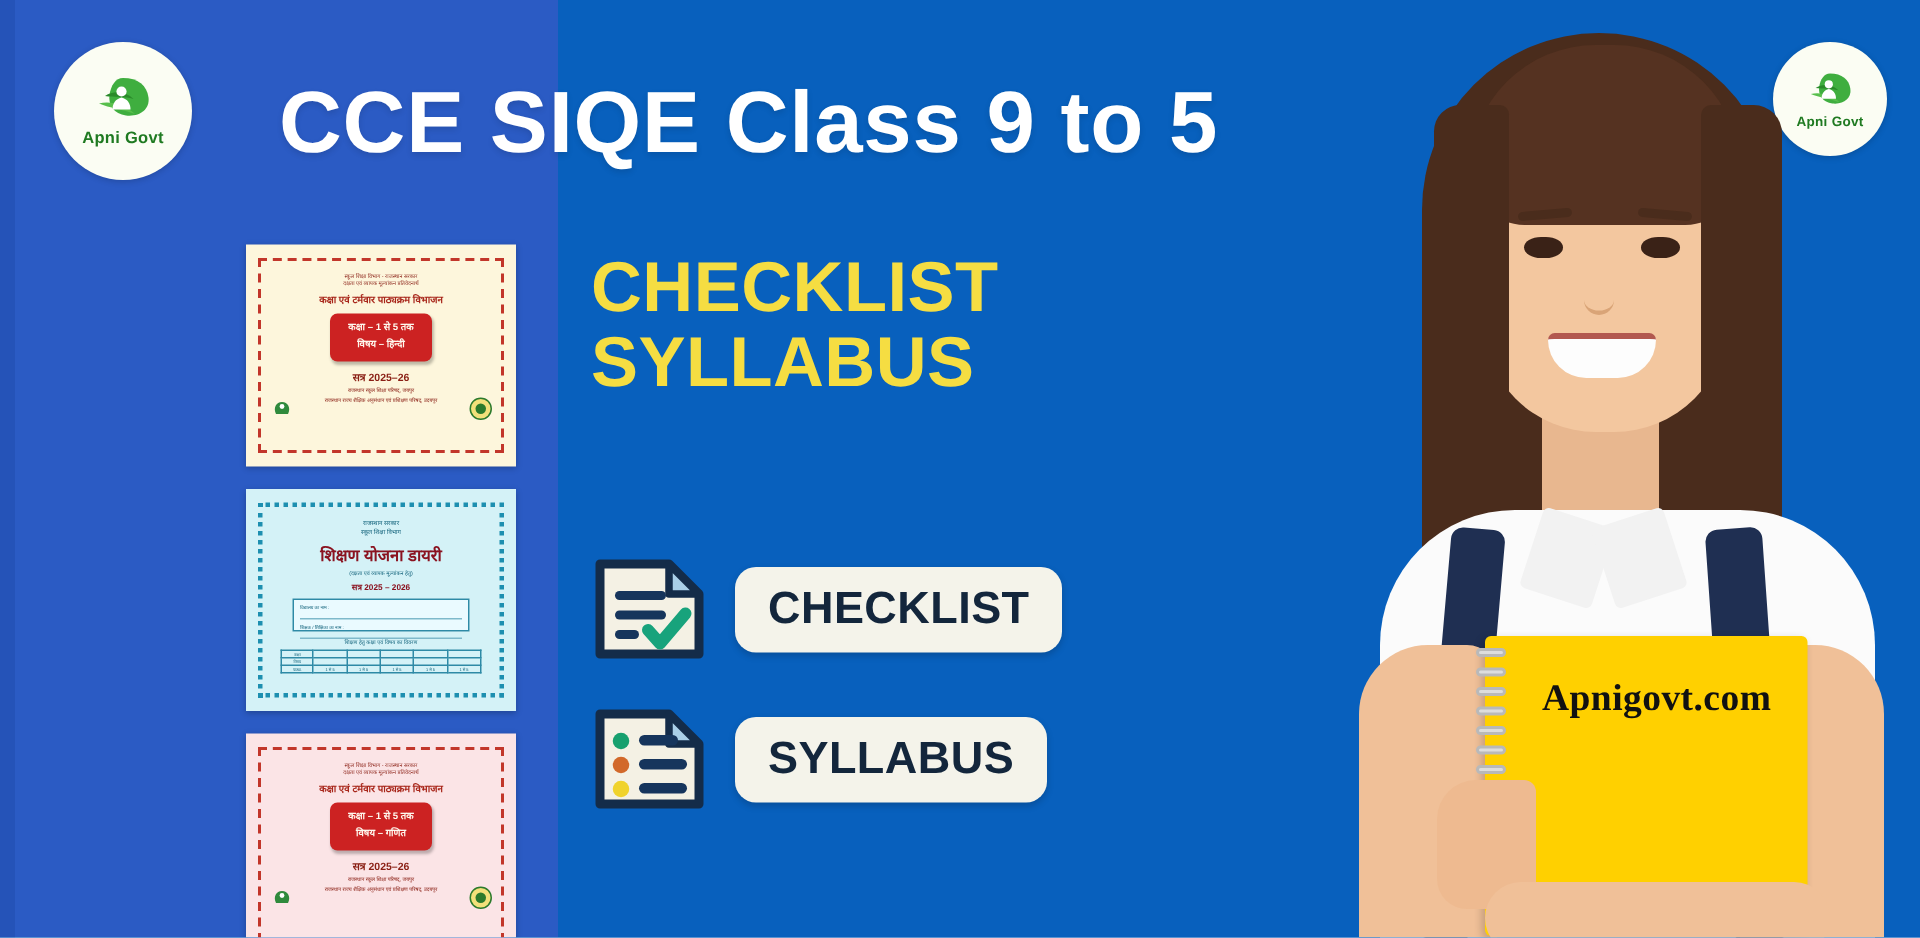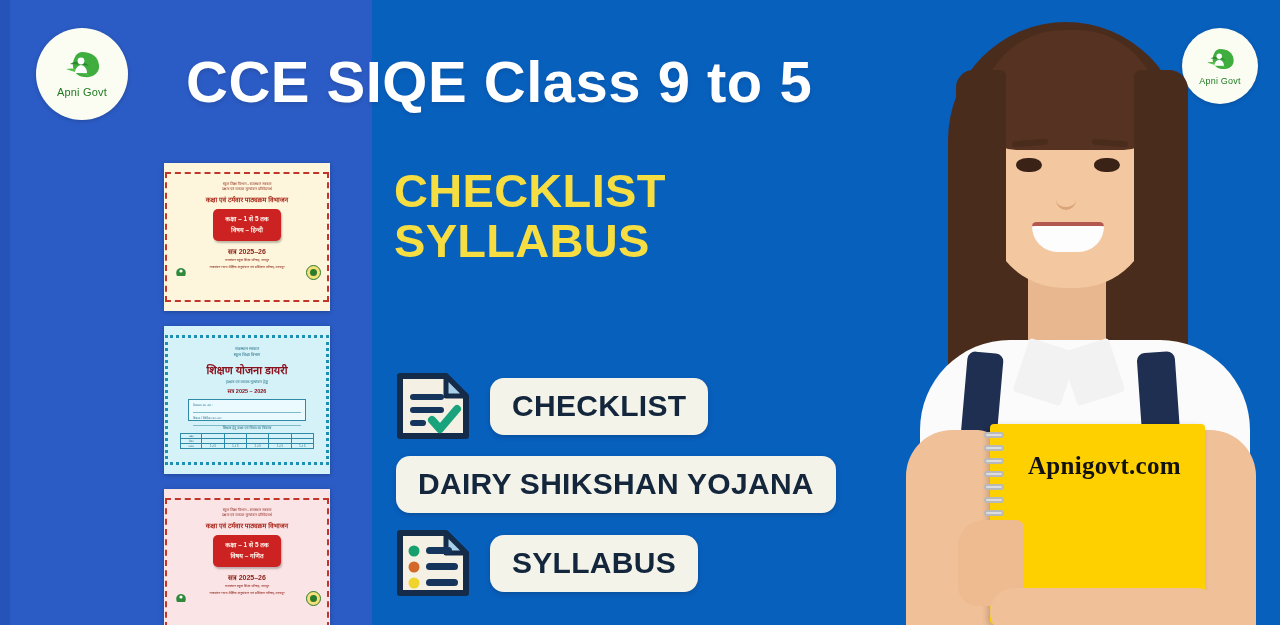--- a/index.html
+++ b/index.html
@@ -34,21 +34,21 @@
     border-radius:50%;
     background:#fbfdf3;
     display:flex; flex-direction:column;
     align-items:center; justify-content:center;
     box-shadow:0 1px 4px rgba(0,0,0,.18);
   }
   .logo-left  { left:36px;  top:28px; width:92px; height:92px; }
   .logo-right { left:1182px; top:28px; width:76px; height:76px; }
   .logo-mark { display:block; }
   .logo-text {
-    color:#1f7a21; font-weight:normal; letter-spacing:.2px;
+    color:#1f7a21; font-weight:bold; letter-spacing:.2px;
     line-height:1;
   }
   .logo-left .logo-text  { font-size:11px; margin-top:3px; }
   .logo-right .logo-text { font-size:9px;  margin-top:2px; }
 
   
   .main-title {
     position:absolute; left:186px; top:48px;
     font-size:58px; font-weight:bold; color:#ffffff;
     letter-spacing:.5px; white-space:nowrap;
@@ -82,21 +82,21 @@
     padding:11px 22px 12px 22px;
     font-size:30px; font-weight:bold;
     color:#13263c; letter-spacing:.3px;
     white-space:nowrap;
     box-shadow:0 2px 5px rgba(0,0,0,.18);
   }
 
   
   .thumbs { position:absolute; left:164px; top:148px; }
   .thumb {
-    width:166px; height:148px;
+    width:180px; height:148px;
     margin-bottom:10px;
     box-shadow:0 1px 4px rgba(0,0,0,.25);
     position:relative;
     overflow:hidden;
     display:flex; align-items:center; justify-content:center;margin-top:15px;
   }
   .cert {
     width:164px; height:130px;
     position:relative;
     display:flex; flex-direction:column;
@@ -358,21 +358,20 @@
           <rect x="14" y="22" width="34" height="6" rx="3" fill="#16355c"></rect>
           <rect x="14" y="35" width="34" height="6" rx="3" fill="#16355c"></rect>
           <rect x="14" y="48" width="16" height="6" rx="3" fill="#16355c"></rect>
           <path d="M36 48 l8 9 l17 -20" fill="none" stroke="#18a37c" stroke-width="8" stroke-linecap="round" stroke-linejoin="round"></path>
         </svg>
       </div>
       <div class="pill">CHECKLIST</div>
     </div>
 
     <div class="feature-row">
-      <div class="pill">DAIRY SHIKSHAN YOJANA</div>
     </div>
 
     <div class="feature-row">
       <div class="feature-icon">
         <svg width="74" height="68" viewBox="0 0 74 68">
           <path d="M4 4 h46 l20 20 v40 h-66 z" fill="#f4f1e4" stroke="#142c49" stroke-width="6" stroke-linejoin="round"></path>
           <path d="M50 4 l20 20 h-20 z" fill="#a9cfe8" stroke="#142c49" stroke-width="5" stroke-linejoin="round"></path>
           <circle cx="18" cy="22" r="5.5" fill="#17a06e"></circle>
           <circle cx="18" cy="38" r="5.5" fill="#d2692a"></circle>
           <circle cx="18" cy="54" r="5.5" fill="#f0d32c"></circle>

